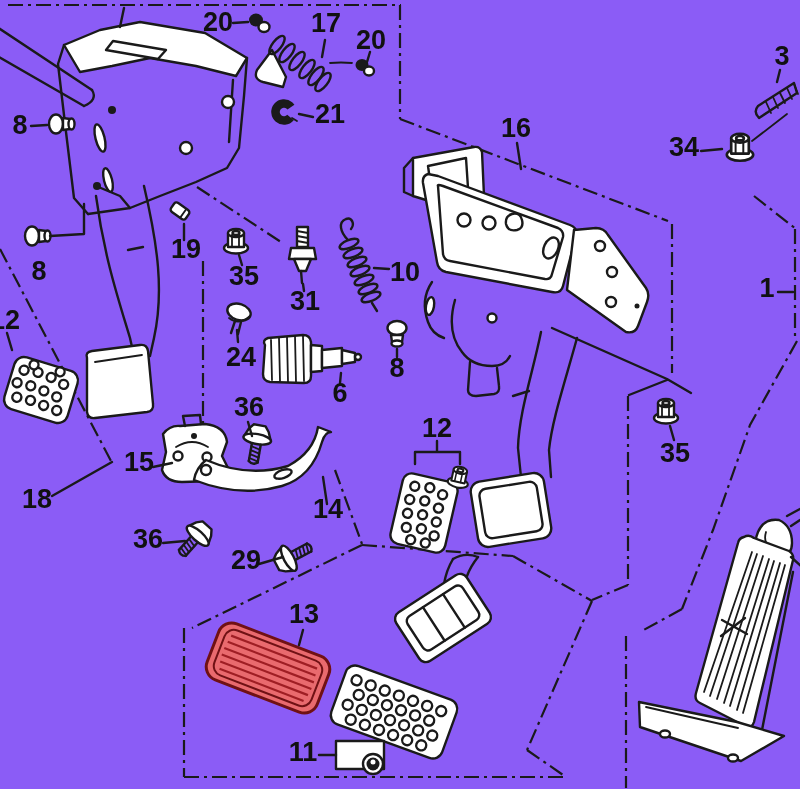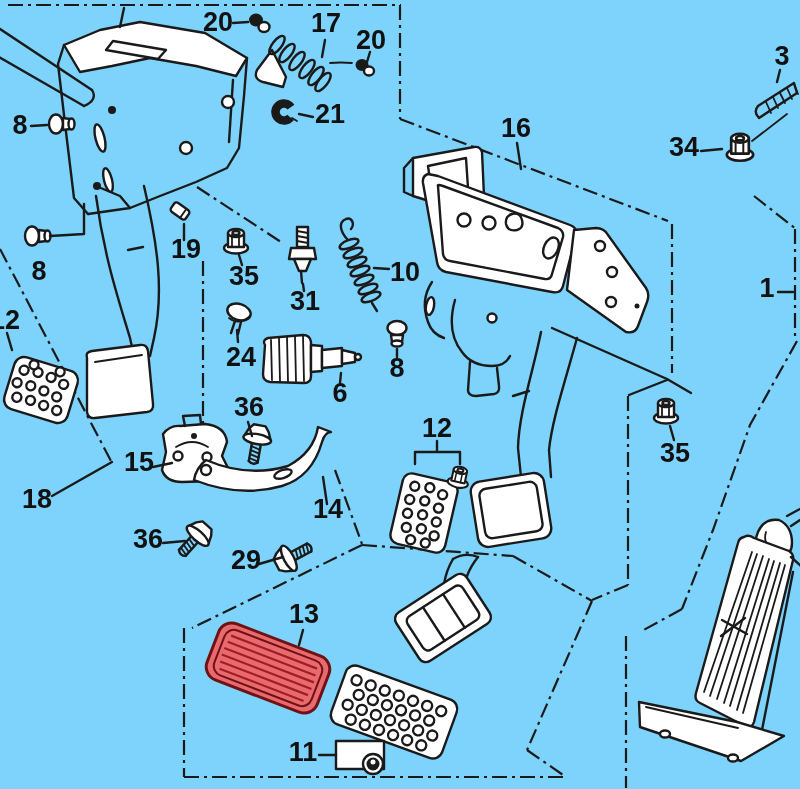--- a/index.html
+++ b/index.html
@@ -1,16 +1,16 @@
 <!DOCTYPE html>
 <html><head>
 <meta charset="utf-8">
 <style>
   html,body{margin:0;padding:0;background:#fff;}
-  .stage{position:relative;width:800px;height:789px;background:#7dd3fc;overflow:hidden;}
+  .stage{position:relative;width:800px;height:789px;background:#8b5cf6;overflow:hidden;}
   svg{position:absolute;left:0;top:0;}
   .lbl{font-family:"Liberation Sans",sans-serif;font-weight:bold;font-size:27px;fill:#111;}
   .ln{stroke:#1a1a1a;stroke-width:2.4;fill:none;stroke-linecap:round;stroke-linejoin:round;}
   .lnf{stroke:#1a1a1a;stroke-width:2.4;fill:#fff;stroke-linecap:round;stroke-linejoin:round;}
   .thin{stroke:#1a1a1a;stroke-width:1.8;fill:none;stroke-linecap:round;}
   .dd{stroke:#1a1a1a;stroke-width:2.2;fill:none;stroke-dasharray:15 5 3 5;}
   .dk{fill:#1a1a1a;stroke:none;}
 </style>
 </head>
 <body>

